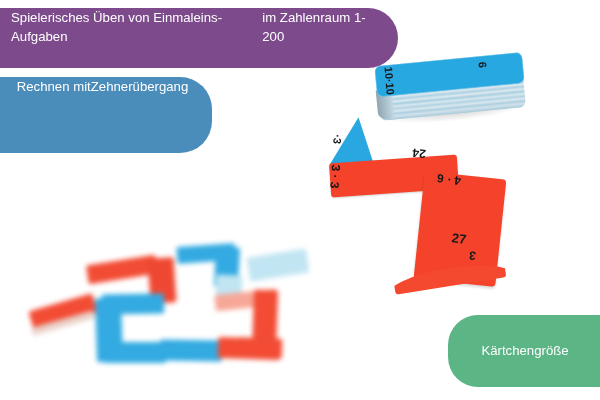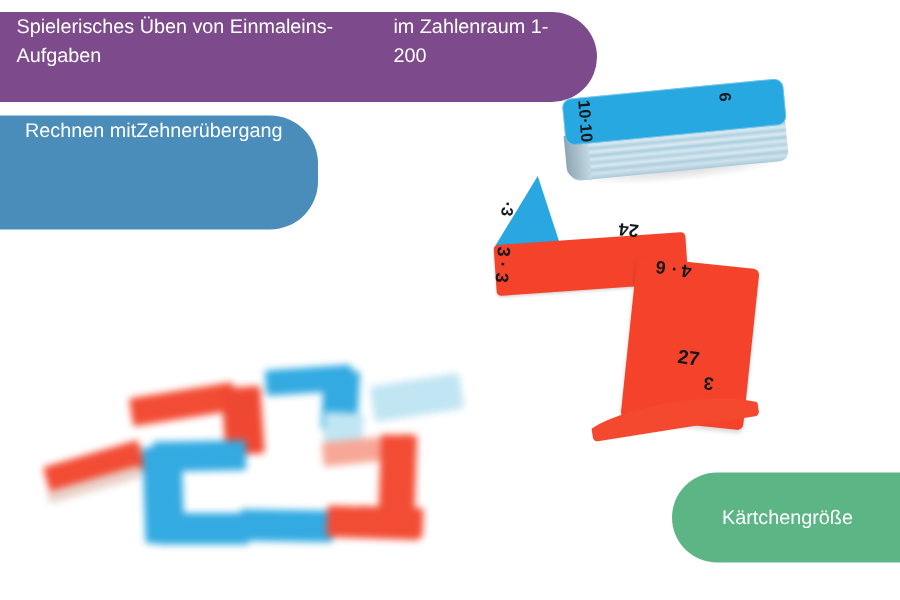--- a/index.html
+++ b/index.html
@@ -155,21 +155,21 @@
   #subtitle-banner{
     left:0; top:77px;
     width:212px; height:76px;
     background:#4a8cba;
     border-radius:0 32px 32px 0;
     padding:0 18px 0 11px;
     font-size:13.2px;
   }
   #size-badge{
     left:448px; top:315px;
-    width:152px; height:60px;
+    width:152px; height:72px;
     background:#5cb585;
     border-radius:30px 0 0 30px;
     padding:0 12px 0 14px;
     font-size:13.2px;
     text-align:center;
     align-items:center;
   }
 </style>
 </head>
 <body>

